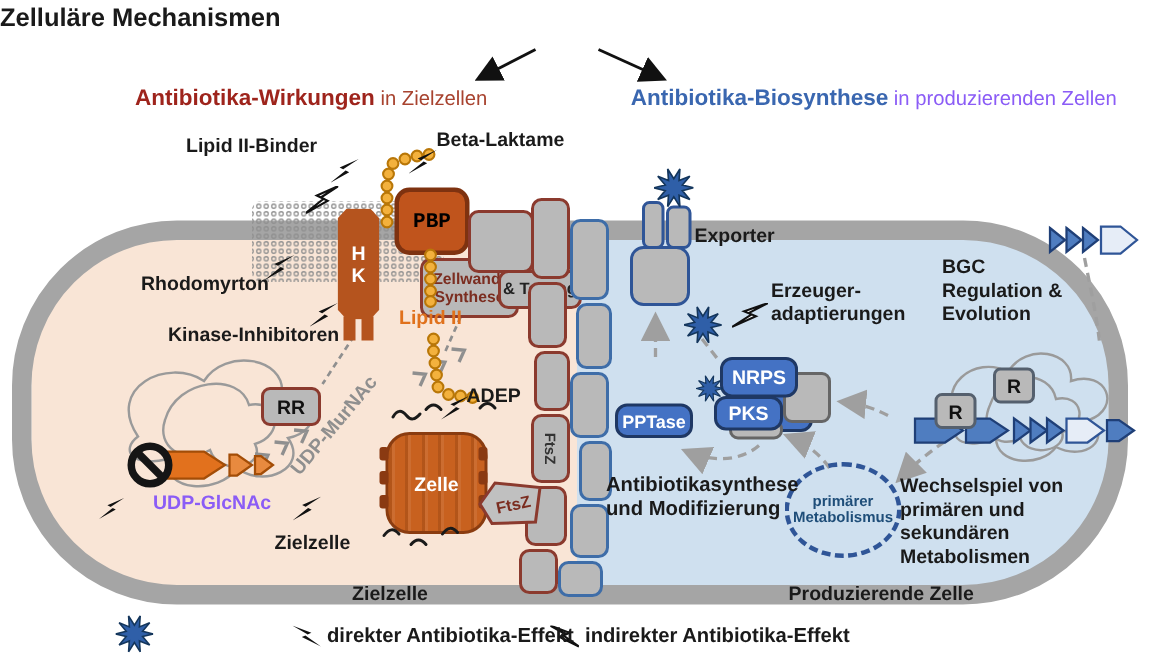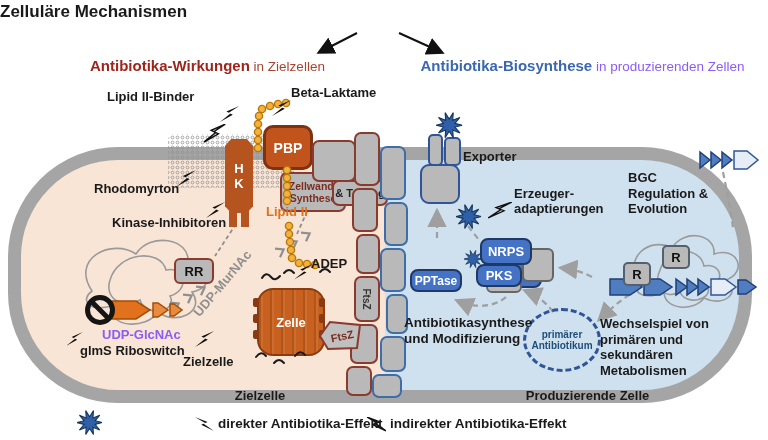--- a/index.html
+++ b/index.html
@@ -23,21 +23,21 @@
   #hdgL{left:90px;top:58px;width:340px;font-size:15px;color:#9e241c;}
   #hdgL .rest{font-weight:normal;font-size:13.5px;color:#a8432f;}
   #hdgR{left:405px;top:58px;width:355px;text-align:center;font-size:15px;color:#3a67b0;}
   #hdgR .rest{font-weight:normal;font-size:13.5px;color:#8b5cf6;}
   .hk{position:absolute;left:225px;top:139px;width:28px;height:74px;background:#b5541e;z-index:3;
       clip-path:polygon(22% 0%,78% 0%,100% 9%,100% 91%,78% 100%,22% 100%,0% 91%,0% 9%);
       display:flex;flex-direction:column;align-items:center;justify-content:center;
       color:#fff;font-weight:bold;font-size:13px;line-height:15px;}
   .leg{position:absolute;width:8px;height:16px;background:#b5541e;z-index:3;}
   #pbp{left:263px;top:125px;width:50px;height:45px;background:#c0541c;border:3px solid #7e3210;
-       border-radius:10px;color:#ffffff;font-size:14px;}
+       border-radius:10px;color:#000000;font-size:14px;font-family:Liberation Mono, monospace;}
   #zellwand{left:280px;top:172px;width:66px;height:40px;font-size:10.5px;line-height:12px;
             color:#7b2d20;text-align:center;flex-direction:column;}
   #teilung{left:332px;top:180px;width:56px;height:26px;font-size:11px;color:#222;}
   #rrbox{left:174px;top:258px;width:40px;height:26px;font-size:13px;color:#111;border-radius:6px;}
   #clpp{left:257px;top:288px;width:64px;height:64px;background:#c8611f;border:2px solid #8a3c10;
         border-radius:16px;color:#fff;font-size:13px;z-index:3;position:absolute;
         display:flex;align-items:center;justify-content:center;font-weight:bold;
         background-image:repeating-linear-gradient(90deg,rgba(80,30,0,0.18) 0 2px,rgba(255,255,255,0.08) 2px 4px,transparent 4px 11px);}
   .knob{position:absolute;width:6px;height:9px;background:#8a3a12;border-radius:2px;z-index:4;}
   #pptase{left:410px;top:269px;width:52px;height:23px;font-size:12px;}
@@ -171,21 +171,21 @@
   </div>
   <div class="box blue-box" id="pks">
     <span>PKS</span>
   </div>
   <div class="box blue-box" id="pptase">
     <span>PPTase</span>
   </div>
 
   <div id="pmcircle">
     <span>primärer</span>
-    <span>Antibiotikum</span>
+    <span>Metabolismus</span>
   </div>
 
   <svg class="layer front" width="768" height="440" viewBox="0 0 768 440">
     <defs>
       <symbol id="bolt" viewBox="0 0 24 22">
         <polygon points="24,0 8,7 13,9.5 0,20 16,11 11,8.5"></polygon>
       </symbol>
       <symbol id="star10" viewBox="0 0 24 24">
         <polygon points="24,12 17.2,13.7 21.7,19.05 15.2,16.45 15.7,23.4 12,17.5 8.3,23.4 8.8,16.45 2.3,19.05 6.8,13.7 0,12 6.8,10.3 2.3,4.95 8.8,7.55 8.3,0.6 12,6.5 15.7,0.6 15.2,7.55 21.7,4.95 17.2,10.3"></polygon>
       </symbol>
@@ -302,27 +302,26 @@
 
   <div class="lbl" id="title">Zelluläre Mechanismen</div>
 
   <div class="lbl" id="hdgL">
     <span>Antibiotika-Wirkungen</span><span class="rest"> in Zielzellen</span>
   </div>
   <div class="lbl" id="hdgR">
     <span>Antibiotika-Biosynthese</span><span class="rest"> in produzierenden Zellen</span>
   </div>
 
-  <div class="lbl" style="left:107px;top:89px;">Lipid II-Binder</div>
+  <div class="lbl" style="left:124px;top:89px;">Lipid II-Binder</div>
   <div class="lbl" style="left:291px;top:85px;">Beta-Laktame</div>
   <div class="lbl" style="left:94px;top:181px;">Rhodomyrton</div>
   <div class="lbl" style="left:112px;top:215px;">Kinase-Inhibitoren</div>
   <div class="lbl" style="left:266px;top:204px;color:#e0711c;">Lipid II</div>
   <div class="lbl" style="left:102px;top:327px;color:#8b5cf6;">UDP-GlcNAc</div>
-  <div class="lbl" style="left:80px;top:343px;">glmS Riboswitch</div>
   <div class="lbl" style="left:183px;top:354px;">Zielzelle</div>
   <div class="lbl" style="left:311px;top:256px;">ADEP</div>
 
   <div class="lbl explbl" style="left:463px;top:149px;">Exporter</div>
   <div class="lbl" style="left:514px;top:186px;">
     <span>Erzeuger-</span><br>
     <span>adaptierungen</span>
   </div>
   <div class="lbl" style="left:628px;top:170px;line-height:15.5px;">
     <span>BGC</span><br>

